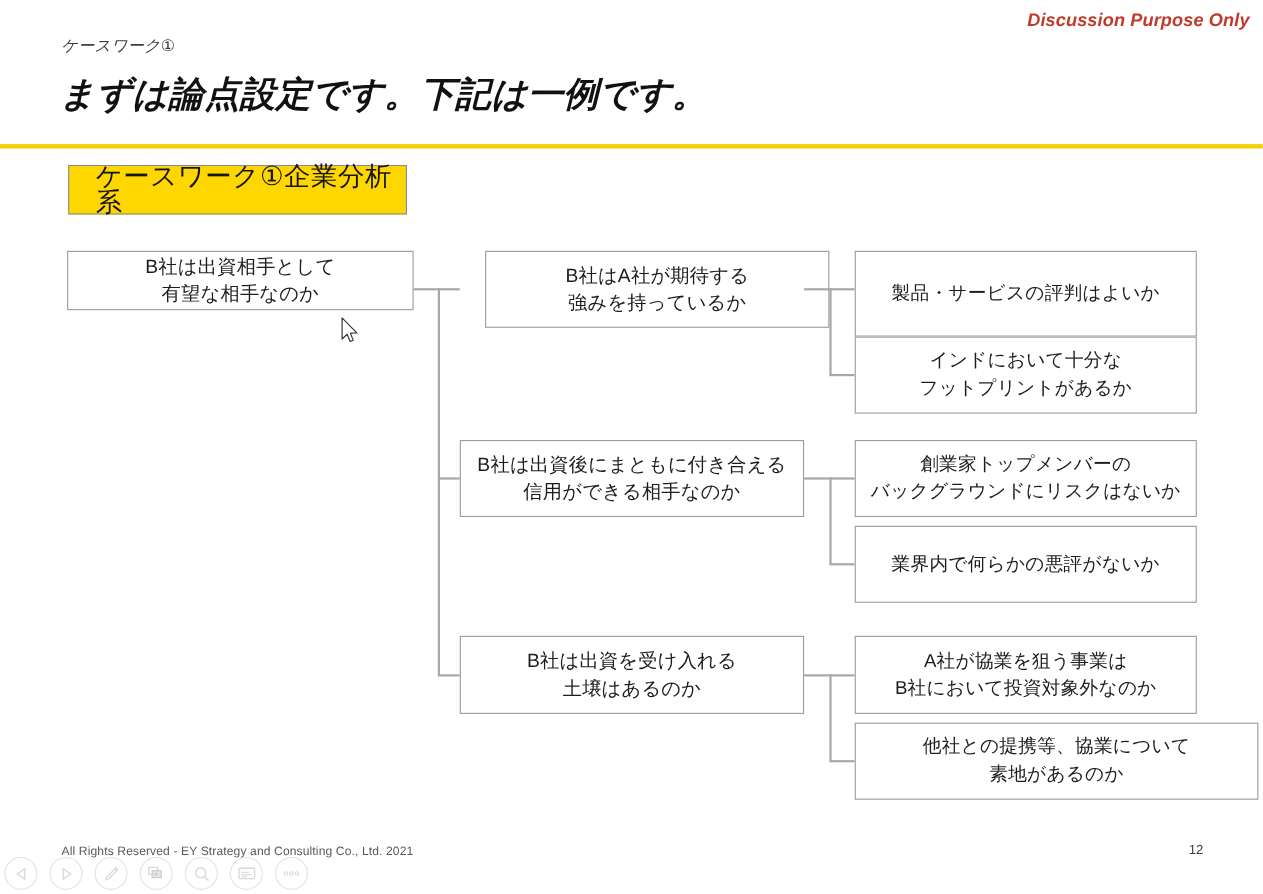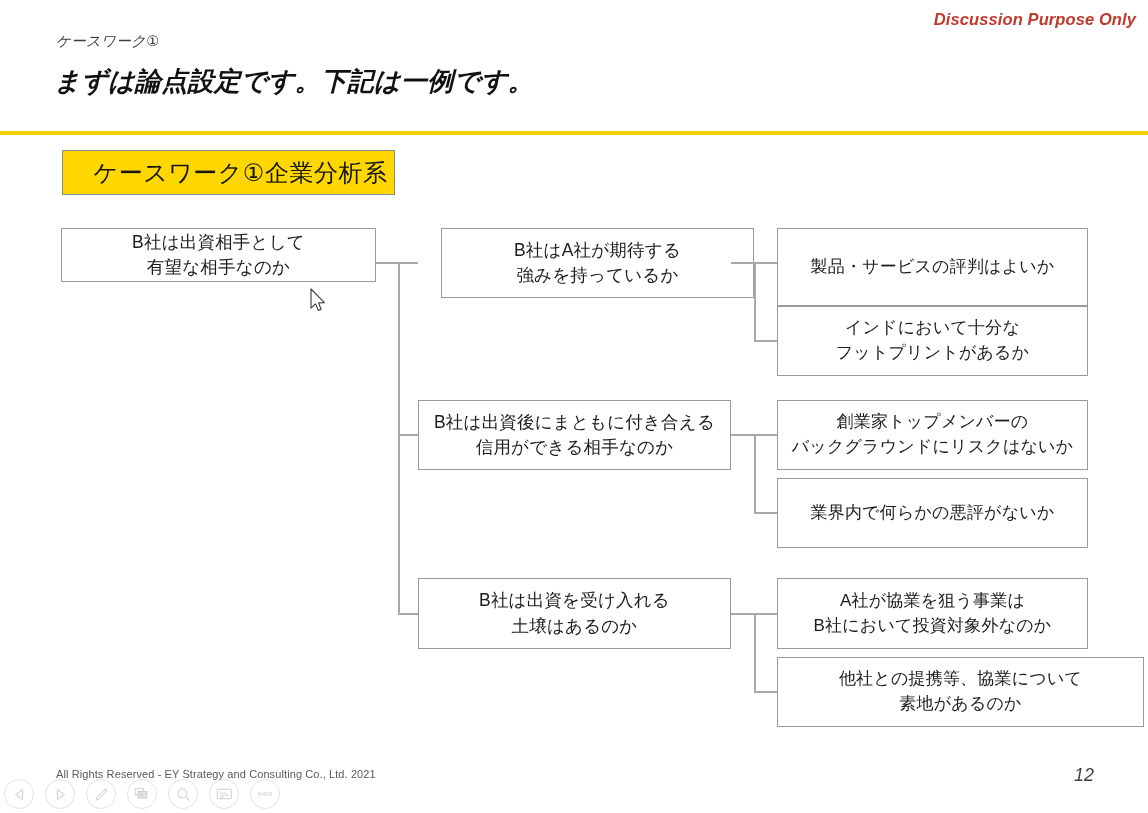--- a/index.html
+++ b/index.html
@@ -27,33 +27,33 @@
   }
 
   #kicker {
     position: absolute; left: 56px; top: 32px;
     font-size: 14.5px; font-weight: 400; color: #3c3c3c;
     letter-spacing: 0.3px;
   }
 
   #page-title {
     position: absolute; left: 54px; top: 64px;
-    font-size: 26px; font-weight: 700; color: #111111;
+    font-size: 32px; font-weight: 700; color: #111111;
     letter-spacing: 0.4px; white-space: nowrap;
   }
 
   #title-rule {
     position: absolute; left: 0; top: 131px;
     width: 1148px; height: 4px; background: #f5d000;
   }
 
   
   #section-chip {
     position: absolute; left: 62px; top: 150px;
-    width: 333px; height: 45px;
+    width: 308px; height: 45px;
     background: #ffd700;
     border: 1px solid #8c8c8c;
     display: flex; align-items: center; justify-content: center; padding-left: 24px;
   }
   #section-chip .chip-label {
     font-size: 24px; font-weight: 500; color: #161616;
     letter-spacing: 0.5px; line-height: 1;
   }
 
   
@@ -79,21 +79,21 @@
   .conn.h { height: 1.6px; }
   .conn.v { width: 1.6px; }
 
   
   #footer-copyright {
     position: absolute; left: 56px; top: 768px;
     font-size: 11px; color: #59595b; letter-spacing: 0.1px;
   }
   #page-number {
     position: absolute; right: 54px; top: 765px;
-    font-size: 18px; color: #3f3f3f; font-style: italic;
+    font-size: 12px; color: #3f3f3f;
   }
 
   
   #viewer-toolbar {
     position: absolute; left: 4px; top: 779px;
     display: flex; align-items: center; gap: 11px;
   }
   .tool-btn {
     width: 30px; height: 30px; border-radius: 50%;
     border: 1.3px solid #e2e2e2;

